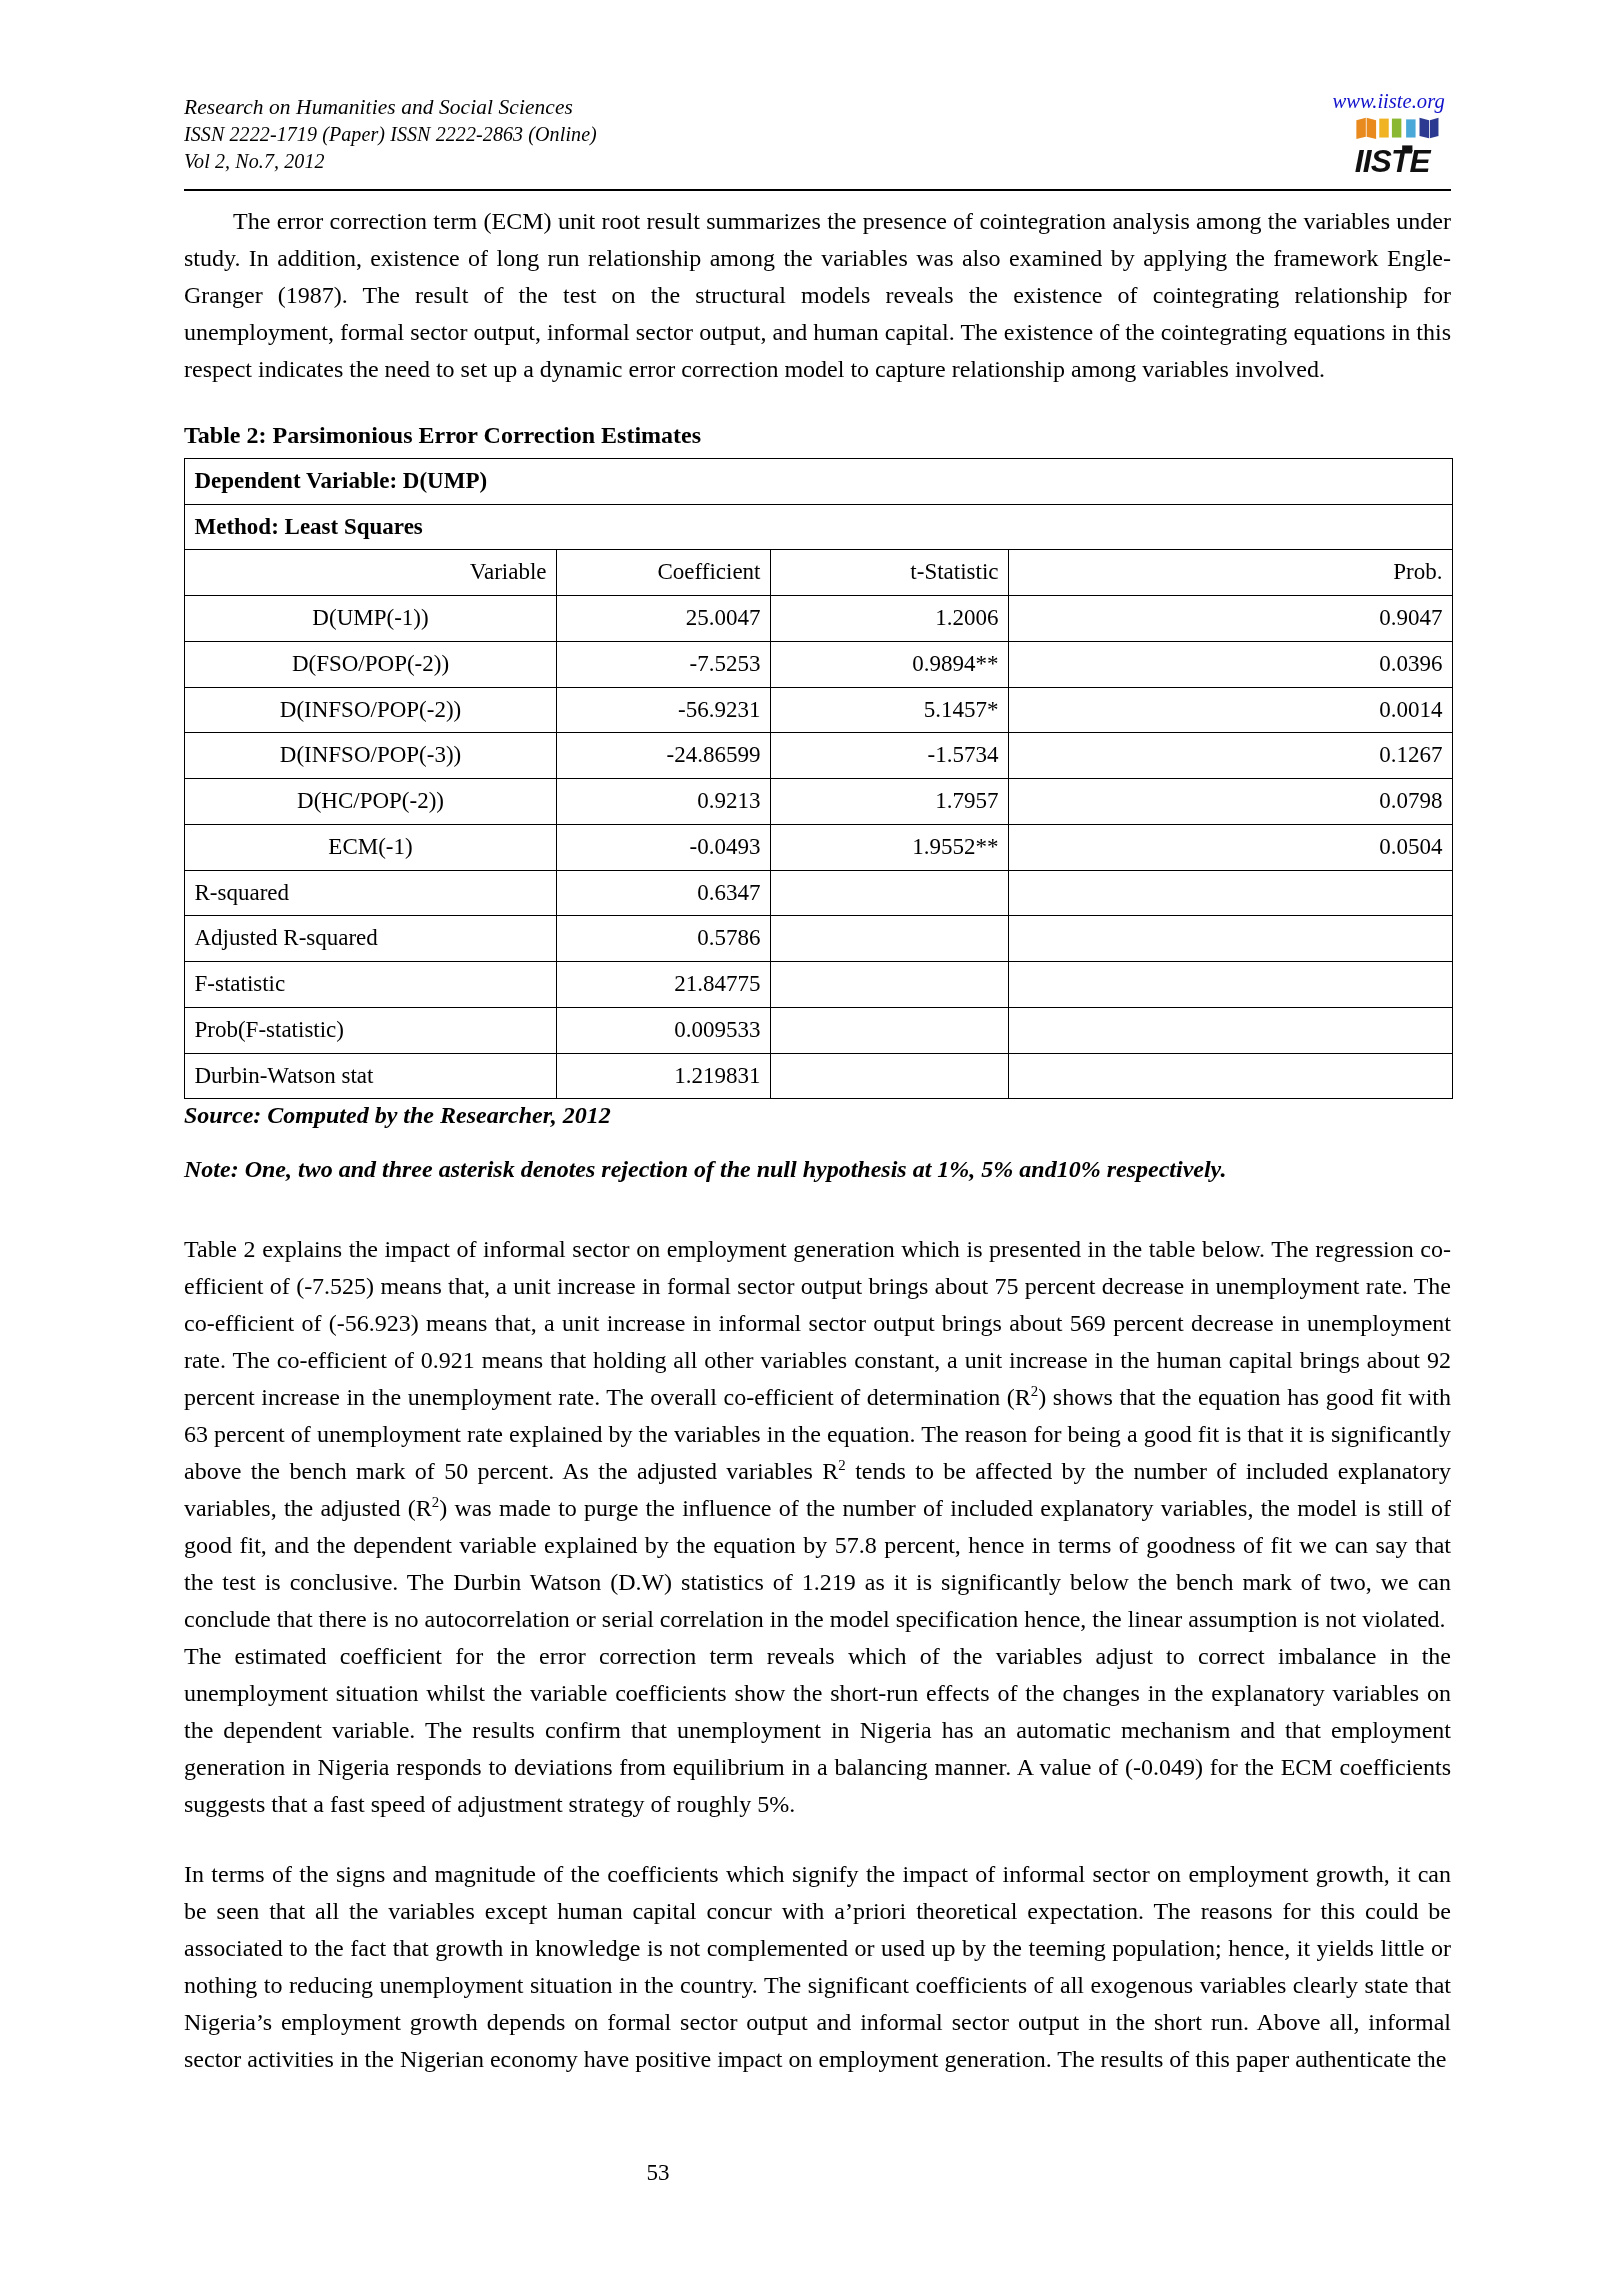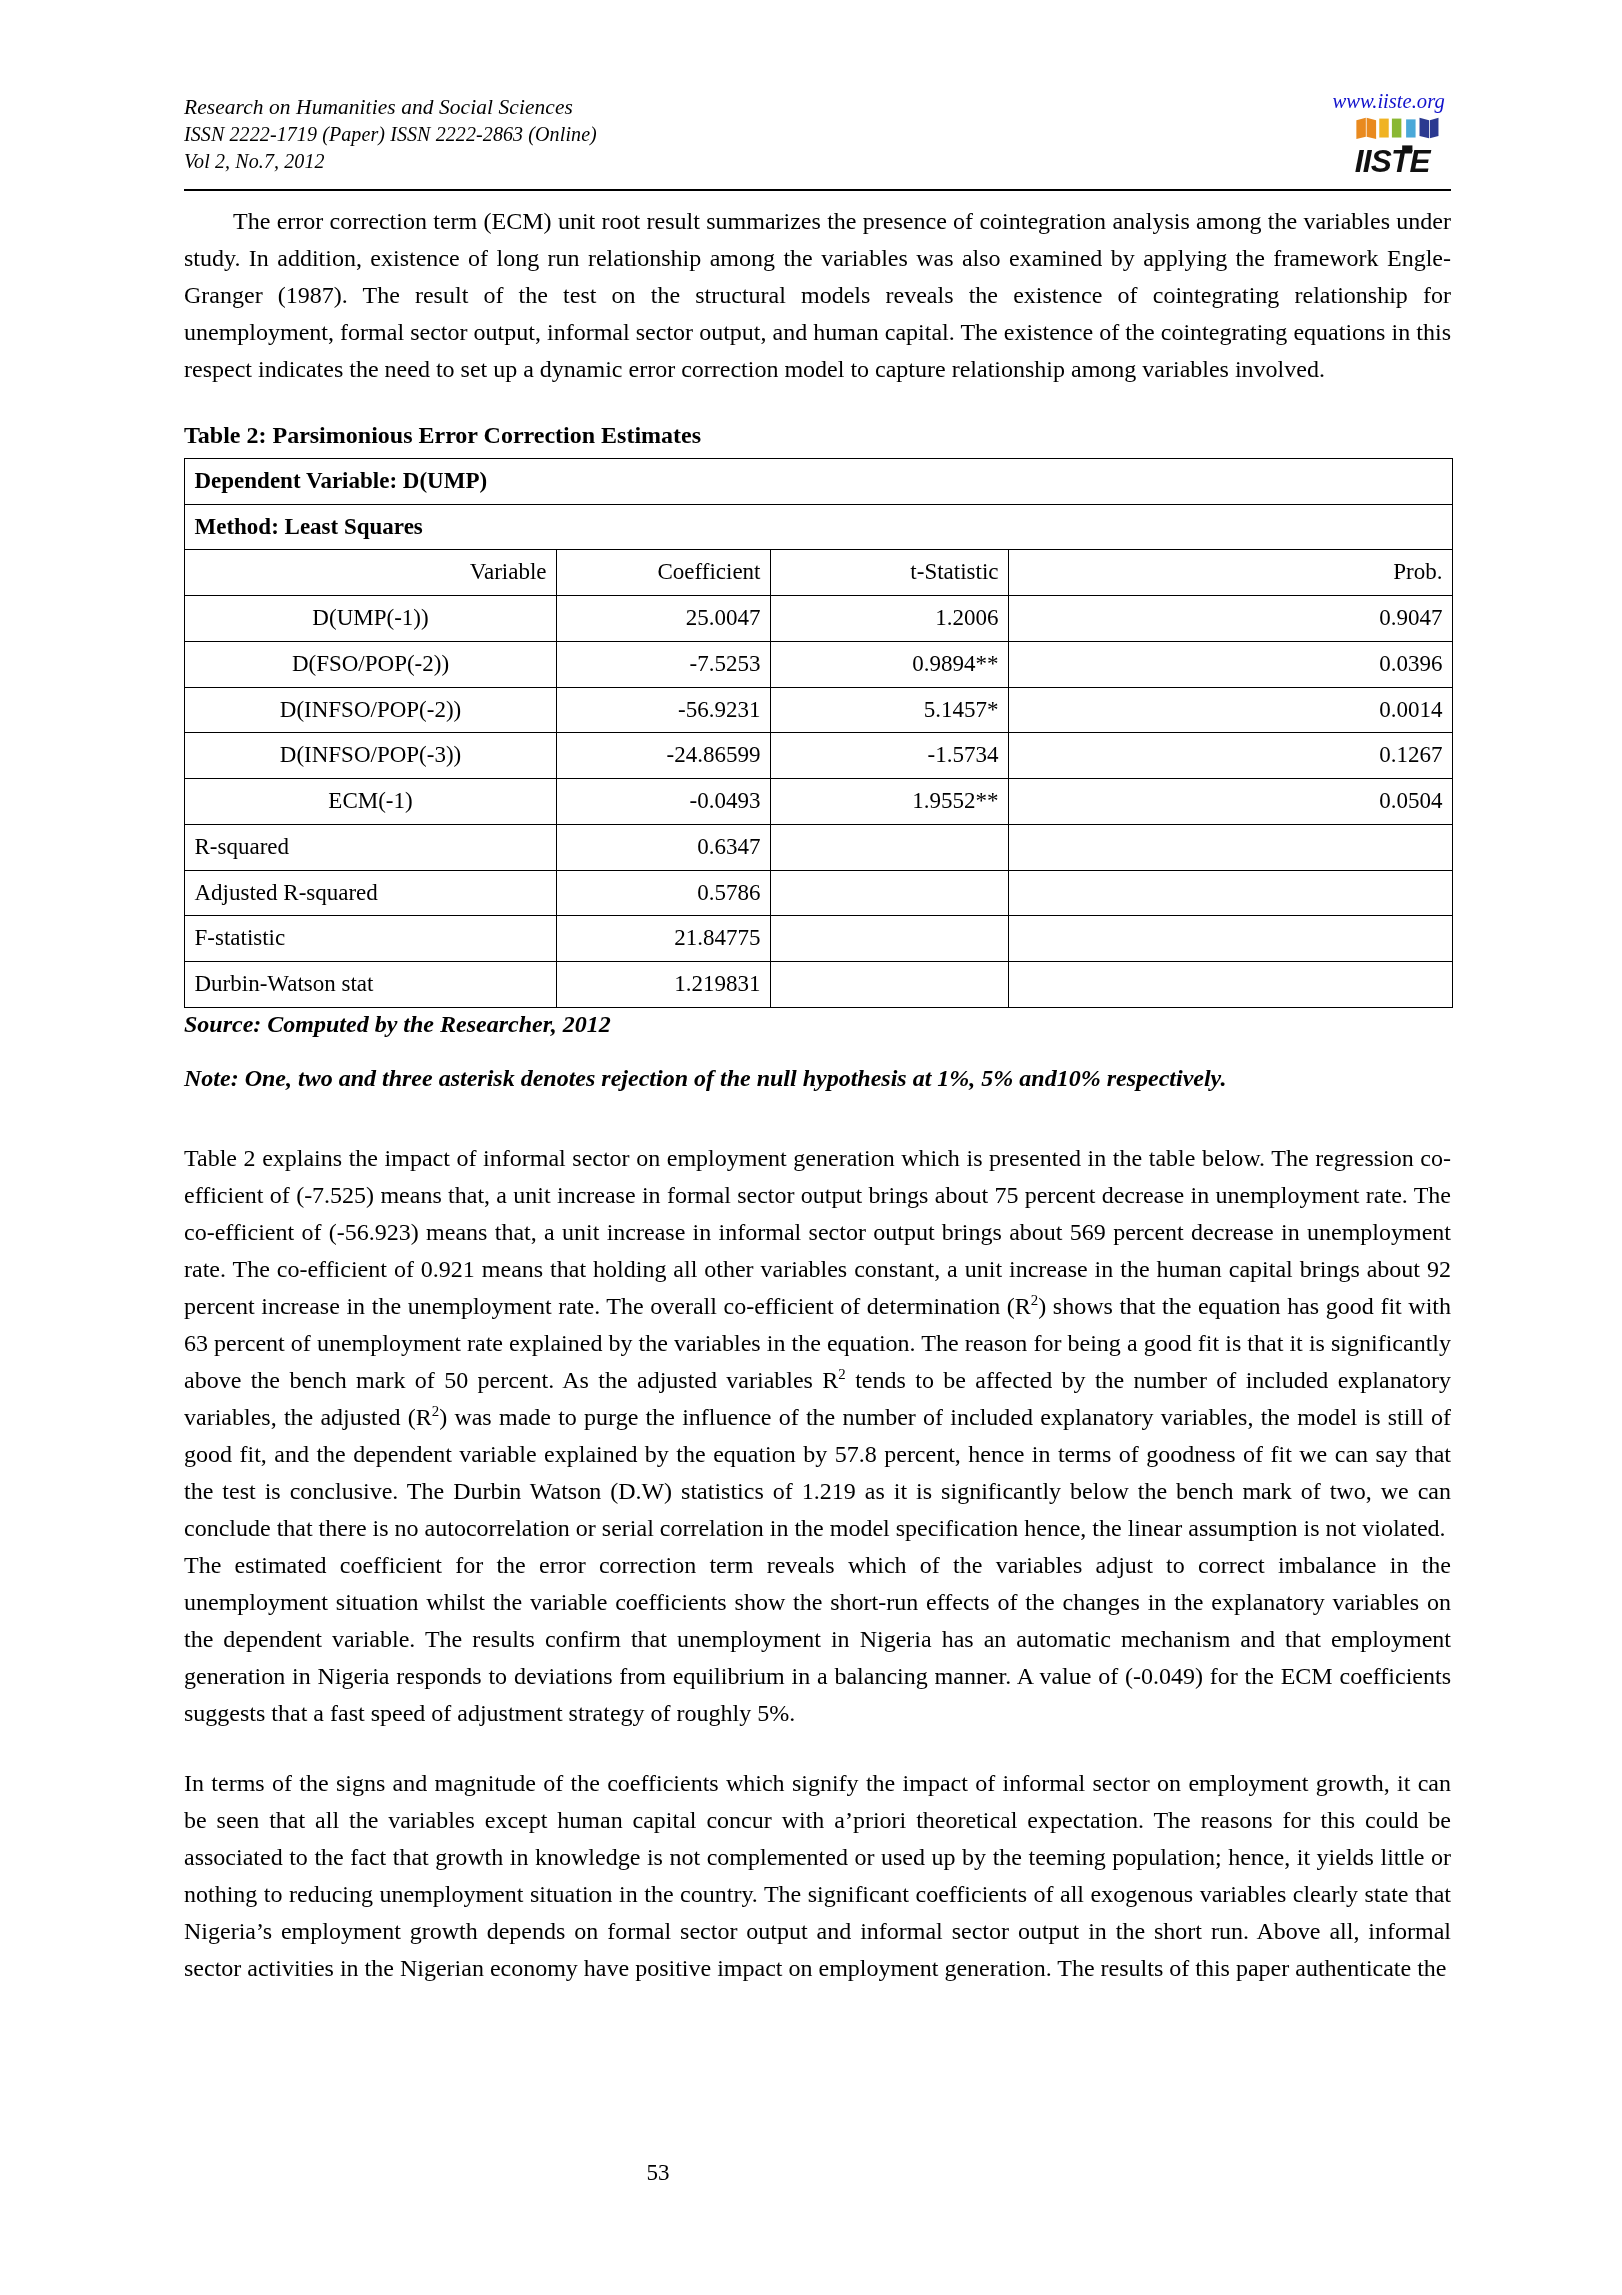--- a/index.html
+++ b/index.html
@@ -227,20 +227,26 @@
           <td class="num">5.1457*</td>
           <td class="num">0.0014</td>
         </tr>
         <tr>
           <td class="var">D(INFSO/POP(-3))</td>
           <td class="num">-24.86599</td>
           <td class="num">-1.5734</td>
           <td class="num">0.1267</td>
         </tr>
         <tr>
+          <td class="var">D(HC/POP(-2))</td>
+          <td class="num">0.9213</td>
+          <td class="num">1.7957</td>
+          <td class="num">0.0798</td>
+        </tr>
+        <tr>
           <td class="var">ECM(-1)</td>
           <td class="num">-0.0493</td>
           <td class="num">1.9552**</td>
           <td class="num">0.0504</td>
         </tr>
 
         <tr>
           <td class="statlbl">R-squared</td>
           <td class="statval">0.6347</td>
           <td class="blank"></td>
@@ -252,20 +258,26 @@
           <td class="blank"></td>
           <td class="blank"></td>
         </tr>
         <tr>
           <td class="statlbl">F-statistic</td>
           <td class="statval">21.84775</td>
           <td class="blank"></td>
           <td class="blank"></td>
         </tr>
         <tr>
+          <td class="statlbl">Prob(F-statistic)</td>
+          <td class="statval">0.009533</td>
+          <td class="blank"></td>
+          <td class="blank"></td>
+        </tr>
+        <tr>
           <td class="statlbl">Durbin-Watson stat</td>
           <td class="statval">1.219831</td>
           <td class="blank"></td>
           <td class="blank"></td>
         </tr>
       </tbody>
     </table>
 
     <div class="source-line">Source: Computed by the Researcher, 2012</div>
     <div class="gap-sm"></div>

